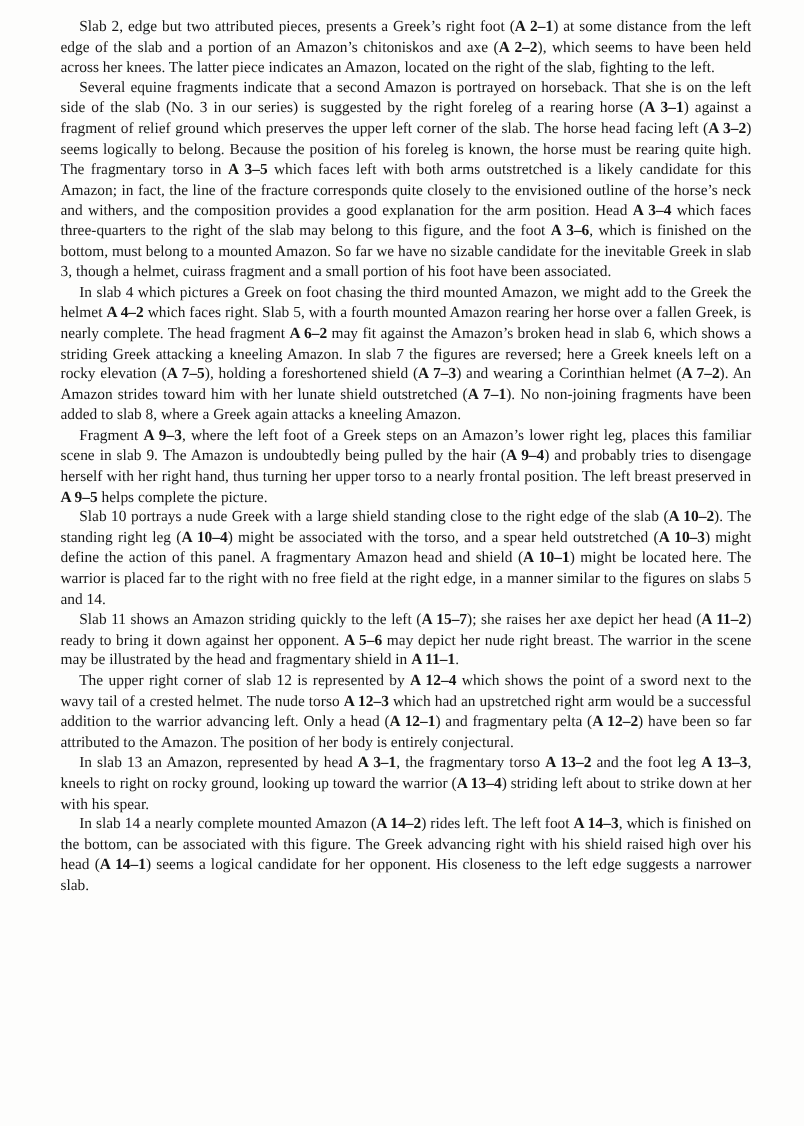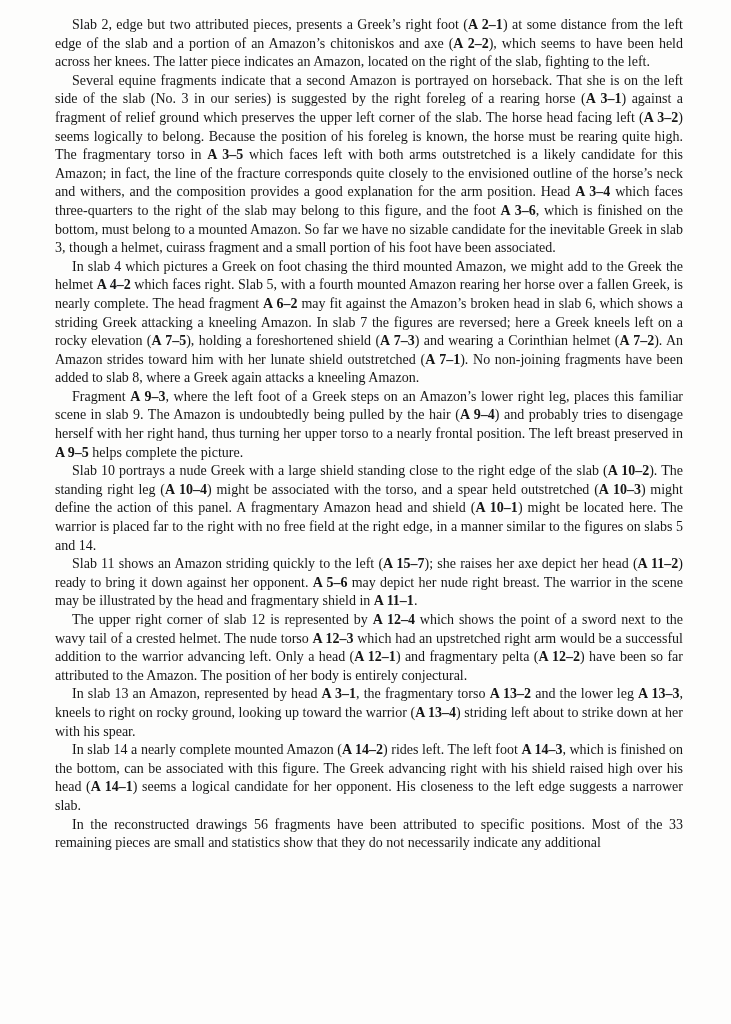--- a/index.html
+++ b/index.html
@@ -59,17 +59,16 @@
 
 <div class="page">
   <div class="body-text">
       <p><span>Slab 2, edge but two attributed pieces, presents a Greek’s right foot (</span><b>A 2–1</b><span>) at some distance from the left edge of the slab and a portion of an Amazon’s chitoniskos and axe (</span><b>A 2–2</b><span>), which seems to have been held across her knees. The latter piece indicates an Amazon, located on the right of the slab, fighting to the left.</span></p>
       <p><span>Several equine fragments indicate that a second Amazon is portrayed on horseback. That she is on the left side of the slab (No. 3 in our series) is suggested by the right foreleg of a rearing horse (</span><b>A 3–1</b><span>) against a fragment of relief ground which preserves the upper left corner of the slab. The horse head facing left (</span><b>A 3–2</b><span>) seems logically to belong. Because the position of his foreleg is known, the horse must be rearing quite high. The fragmentary torso in </span><b>A 3–5</b><span> which faces left with both arms outstretched is a likely candidate for this Amazon; in fact, the line of the fracture corresponds quite closely to the envisioned outline of the horse’s neck and withers, and the composition provides a good explanation for the arm position. Head </span><b>A 3–4</b><span> which faces three-quarters to the right of the slab may belong to this figure, and the foot </span><b>A 3–6</b><span>, which is finished on the bottom, must belong to a mounted Amazon. So far we have no sizable candidate for the inevitable Greek in slab 3, though a helmet, cuirass fragment and a small portion of his foot have been associated.</span></p>
       <p><span>In slab 4 which pictures a Greek on foot chasing the third mounted Amazon, we might add to the Greek the helmet </span><b>A 4–2</b><span> which faces right. Slab 5, with a fourth mounted Amazon rearing her horse over a fallen Greek, is nearly complete. The head fragment </span><b>A 6–2</b><span> may fit against the Amazon’s broken head in slab 6, which shows a striding Greek attacking a kneeling Amazon. In slab 7 the figures are reversed; here a Greek kneels left on a rocky elevation (</span><b>A 7–5</b><span>), holding a foreshortened shield (</span><b>A 7–3</b><span>) and wearing a Corinthian helmet (</span><b>A 7–2</b><span>). An Amazon strides toward him with her lunate shield outstretched (</span><b>A 7–1</b><span>). No non-joining fragments have been added to slab 8, where a Greek again attacks a kneeling Amazon.</span></p>
       <p><span>Fragment </span><b>A 9–3</b><span>, where the left foot of a Greek steps on an Amazon’s lower right leg, places this familiar scene in slab 9. The Amazon is undoubtedly being pulled by the hair (</span><b>A 9–4</b><span>) and probably tries to disengage herself with her right hand, thus turning her upper torso to a nearly frontal position. The left breast preserved in </span><b>A 9–5</b><span> helps complete the picture.</span></p>
       <p><span>Slab 10 portrays a nude Greek with a large shield standing close to the right edge of the slab (</span><b>A 10–2</b><span>). The standing right leg (</span><b>A 10–4</b><span>) might be associated with the torso, and a spear held outstretched (</span><b>A 10–3</b><span>) might define the action of this panel. A fragmentary Amazon head and shield (</span><b>A 10–1</b><span>) might be located here. The warrior is placed far to the right with no free field at the right edge, in a manner similar to the figures on slabs 5 and 14.</span></p>
       <p><span>Slab 11 shows an Amazon striding quickly to the left (</span><b>A 15–7</b><span>); she raises her axe depict her head (</span><b>A 11–2</b><span>) ready to bring it down against her opponent. </span><b>A 5–6</b><span> may depict her nude right breast. The warrior in the scene may be illustrated by the head and fragmentary shield in </span><b>A 11–1</b><span>.</span></p>
       <p><span>The upper right corner of slab 12 is represented by </span><b>A 12–4</b><span> which shows the point of a sword next to the wavy tail of a crested helmet. The nude torso </span><b>A 12–3</b><span> which had an upstretched right arm would be a successful addition to the warrior advancing left. Only a head (</span><b>A 12–1</b><span>) and fragmentary pelta (</span><b>A 12–2</b><span>) have been so far attributed to the Amazon. The position of her body is entirely conjectural.</span></p>
-      <p><span>In slab 13 an Amazon, represented by head </span><b>A 3–1</b><span>, the fragmentary torso </span><b>A 13–2</b><span> and the lower leg </span><b>A 13–3</b><span>, kneels to right on rocky ground, looking up toward the warrior (</span><b>A 13–4</b><span>) striding left about to strike down at her with his spear.</span></p>
+      <p><span>In slab 13 an Amazon, represented by head </span><b>A 3–1</b><span>, the fragmentary torso </span><b>A 13–2</b><span> and the foot leg </span><b>A 13–3</b><span>, kneels to right on rocky ground, looking up toward the warrior (</span><b>A 13–4</b><span>) striding left about to strike down at her with his spear.</span></p>
       <p><span>In slab 14 a nearly complete mounted Amazon (</span><b>A 14–2</b><span>) rides left. The left foot </span><b>A 14–3</b><span>, which is finished on the bottom, can be associated with this figure. The Greek advancing right with his shield raised high over his head (</span><b>A 14–1</b><span>) seems a logical candidate for her opponent. His closeness to the left edge suggests a narrower slab.</span></p>
-      <p><span>In the reconstructed drawings 56 fragments have been attributed to specific positions. Most of the 33 remaining pieces are small and statistics show that they do not necessarily indicate any additional</span></p>
     </div>
 </div>
 
 </body></html>

